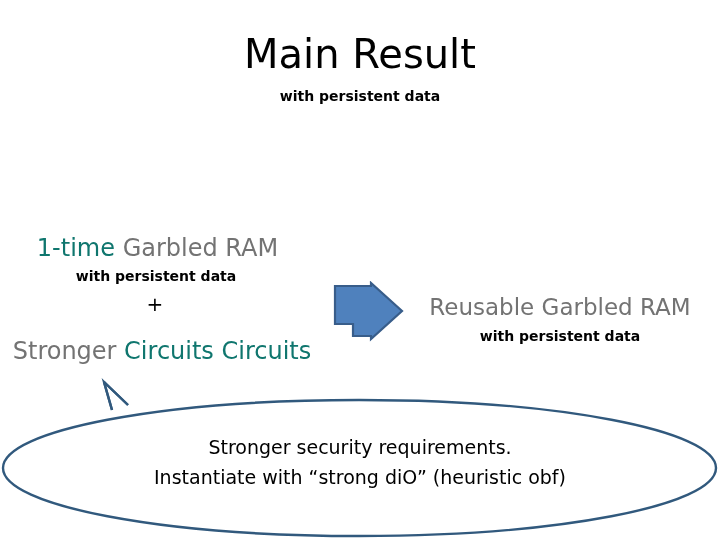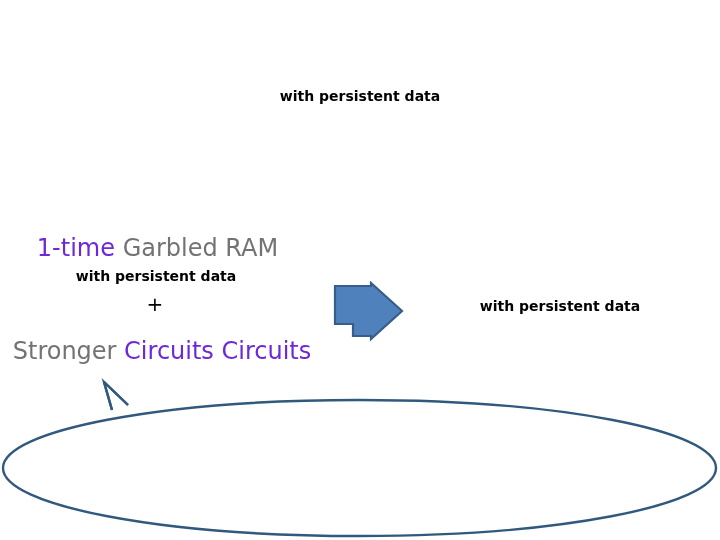--- a/index.html
+++ b/index.html
@@ -67,21 +67,21 @@
     font-weight: bold;
     color: #000000;
     white-space: nowrap;
   }
   .plus-row {
     font-size: 20px;
     line-height: 26px;
     font-weight: 400;
     color: #000000;
   }
-  .red   { color: #6d28d9; }
+  .red   { color: #0f766e; }
   .green { color: #737373; }
 
   .left-line-1 { margin-left: -15px; }
   .left-line-2 { margin-left: -18px; margin-top: 3px; }
   .left-line-3 { margin-top: 5px; margin-left: -20px; }
   .left-line-4 { margin-top: 18px; margin-left: -6px; }
 
   
   .arrow-wrap {
     position: absolute;
@@ -132,20 +132,21 @@
     font-weight: 400;
     color: #000000;
     white-space: nowrap;
   }
 </style>
 </head>
 <body>
 
 <div id="slide">
 
+  <div class="slide-title">Main Result</div>
 
   <div class="title-sub">with persistent data</div>
 
   <div class="left-block">
 
     <div class="line-big left-line-1">
       <span class="red">1-time </span><span class="green">Garbled RAM</span>
     </div>
 
     <div class="line-small left-line-2">with persistent data</div>
@@ -158,31 +159,36 @@
 
   </div>
 
   <div class="arrow-wrap">
     <svg width="76" height="62" viewBox="0 0 76 62">
       <polygon points="4,5 40,5 40,2 71,30 40,58 40,55 22,55 22,43 4,43" fill="#4f81bd" stroke="#385d8a" stroke-width="2.2" stroke-linejoin="miter"></polygon>
     </svg>
   </div>
 
   <div class="right-block">
+    <div class="right-big green">Reusable Garbled RAM</div>
     <div class="right-small">with persistent data</div>
   </div>
 
   <div class="callout-wrap">
     <svg width="720" height="166" viewBox="0 0 720 166">
 
       <path d="M 3,94
                C 3,56 163,26 359,26
                C 556,26 716,56 716,94
                C 716,132 556,162 359,162
                C 163,162 3,132 3,94 Z" fill="#ffffff" stroke="#31597d" stroke-width="2.4"></path>
       <path d="M 128,31 L 104,8 L 112,36" fill="#ffffff" stroke="#31597d" stroke-width="2.4" stroke-linejoin="miter" stroke-linecap="butt"></path>
       <path d="M 128,31 L 104,8" stroke="#31597d" stroke-width="2.4" fill="none"></path>
       <path d="M 104,8 L 112,36" stroke="#31597d" stroke-width="2.4" fill="none"></path>
     </svg>
   </div>
 
+  <div class="callout-text">
+    <div>Stronger security requirements.</div>
+    <div>Instantiate with “strong diO” (heuristic obf)</div>
+  </div>
 
 </div>
 
 </body></html>

